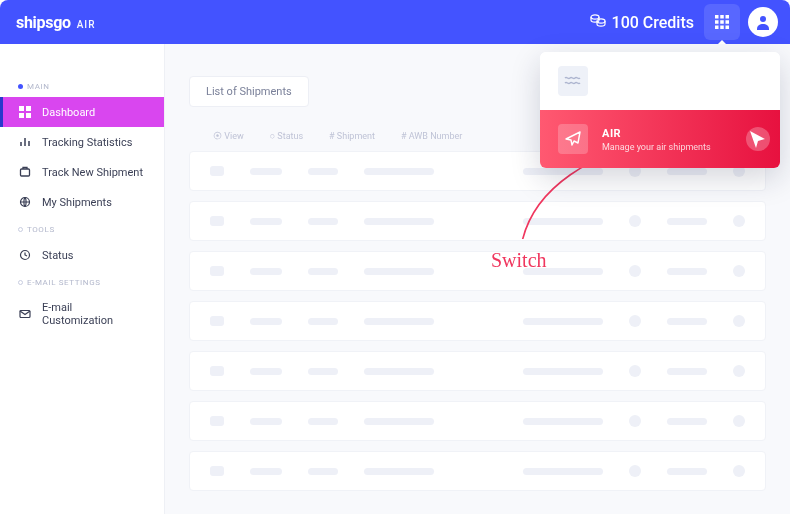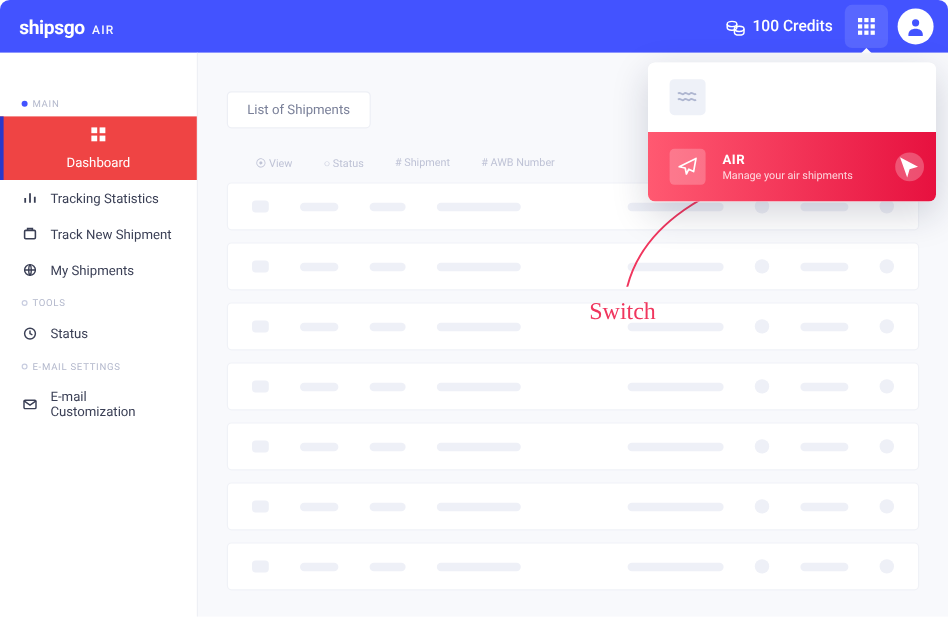--- a/index.html
+++ b/index.html
@@ -34,23 +34,23 @@
   }
   .brand-sub {
     font-size: 10px;
     font-weight: 500;
     letter-spacing: 1px;
     opacity: 0.95;
   }
   .header-spacer { flex: 1; }
   .credits {
     display: flex;
-    align-items: flex-end;
+    align-items: flex-start;
     gap: 6px;
-    font-size: 13px;
+    font-size: 16px;
     font-weight: 500;
     margin-right: 10px;
   }
   .apps-btn {
     width: 36px;
     height: 36px;
     background: #5867ff;
     border-radius: 6px;
     display: flex;
     align-items: center;
@@ -108,25 +108,24 @@
   }
   .side-item {
     display: flex;
     align-items: center;
     gap: 10px;
     padding: 8px 18px;
     color: #3a3f55;
     cursor: pointer;
   }
   .side-item.active {
-    background: #ef4444;
+    background: #d946ef;
     color: #fff;
     border-left: 3px solid #2a38cc;
     padding-left: 15px;
-    flex-direction: column;
   }
   .side-icon {
     width: 14px; height: 14px;
     display: flex; align-items: center; justify-content: center;
   }
   .content {
     flex: 1;
     background: #f8f9fc;
     padding: 32px 24px;
     position: relative;

